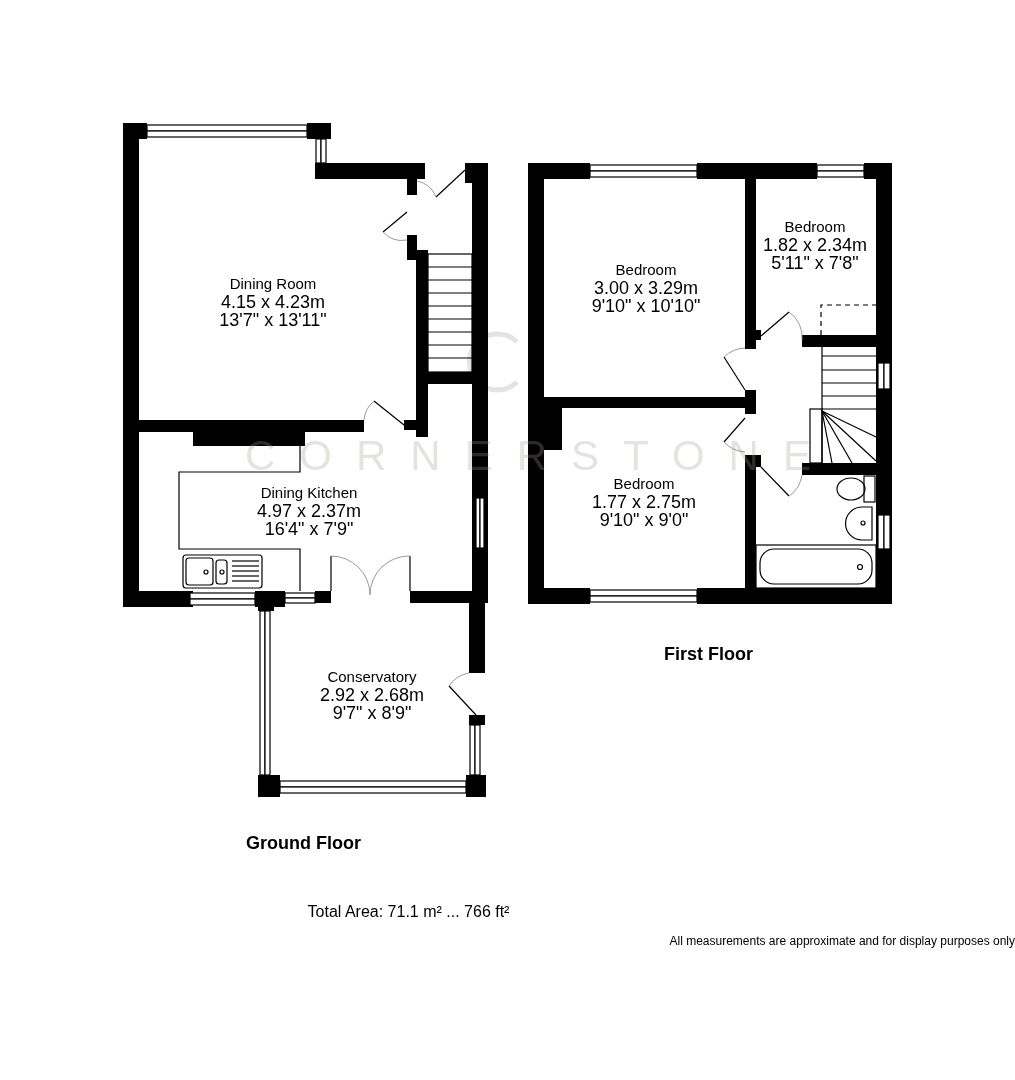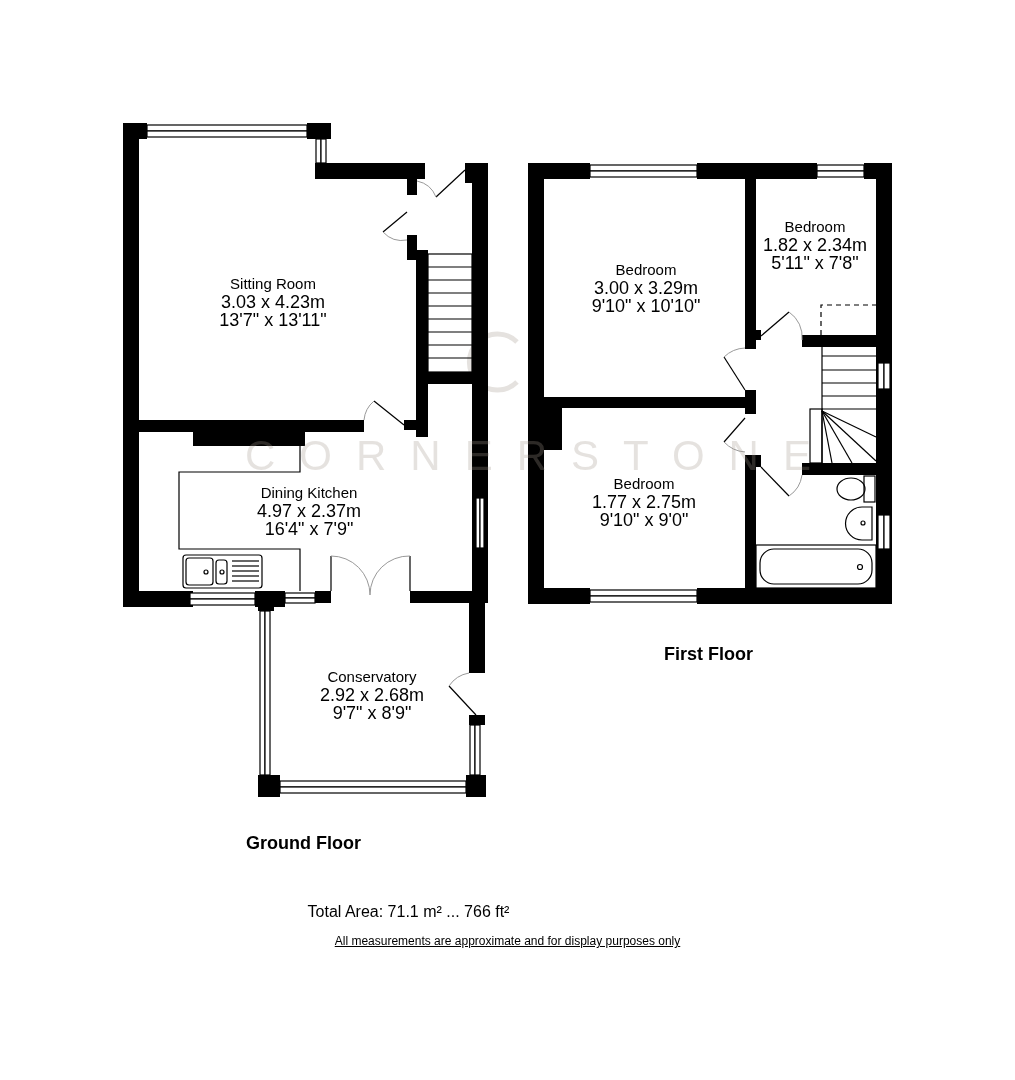--- a/index.html
+++ b/index.html
@@ -8,21 +8,21 @@
   .wall { fill: #000; }
   .win { fill: #fff; stroke: #000; stroke-width: 1.2; }
   .thin { fill: none; stroke: #000; stroke-width: 1.2; }
   .arc { fill: none; stroke: #999; stroke-width: 1; }
   .dash { fill: none; stroke: #000; stroke-width: 1.2; stroke-dasharray: 5 4; }
   .room-label { position: absolute; text-align: center; transform: translateX(-50%); white-space: nowrap; line-height: 18px; }
   .room-name { font-weight: normal; font-size: 15px; display: block; }
   .room-dim { font-size: 18px; display: block; }
   .floor-label { position: absolute; font-weight: bold; font-size: 18px; }
   .total { position: absolute; left: 0; width: 817px; text-align: center; font-size: 16px; top: 903px; }
-  .disclaimer { position: absolute; left: 0; width: 1015px; text-align: center; font-size: 12px; top: 934px; text-decoration: underline; }
+  .disclaimer { position: absolute; left: 0; width: 1015px; text-align: right; font-size: 12px; top: 934px; }
   .wm-text { position: absolute; left: 245px; top: 432px; font-size: 42px; letter-spacing: 24px; color: rgba(160,150,140,0.28); font-weight: normal; }
 </style>
 </head>
 <body>
 
 <svg id="plan" viewBox="0 0 1015 1080" xmlns="http://www.w3.org/2000/svg">
 
   <g opacity="0.28">
     <path d="M 517 342 A 28 28 0 1 0 517 382" fill="none" stroke="#a0968c" stroke-width="5"></path>
   </g>
@@ -190,22 +190,22 @@
     <line class="thin" x1="724" y1="442" x2="745" y2="418"></line>
     <path class="arc" d="M 724 442 A 32 32 0 0 0 745 452"></path>
     <line class="thin" x1="761" y1="467" x2="789" y2="496"></line>
     <path class="arc" d="M 789 496 A 30 30 0 0 0 802 475"></path>
   </g>
 </svg>
 
 <div class="wm-text">CORNERSTONE</div>
 
 <div class="room-label" style="left:273px; top:275px;">
-  <span class="room-name">Sitting Room</span>
-  <span class="room-dim">3.03 x 4.23m</span>
+  <span class="room-name">Dining Room</span>
+  <span class="room-dim">4.15 x 4.23m</span>
   <span class="room-dim">13'7" x 13'11"</span>
 </div>
 <div class="room-label" style="left:309px; top:484px;">
   <span class="room-name">Dining Kitchen</span>
   <span class="room-dim">4.97 x 2.37m</span>
   <span class="room-dim">16'4" x 7'9"</span>
 </div>
 <div class="room-label" style="left:372px; top:668px;">
   <span class="room-name">Conservatory</span>
   <span class="room-dim">2.92 x 2.68m</span>

